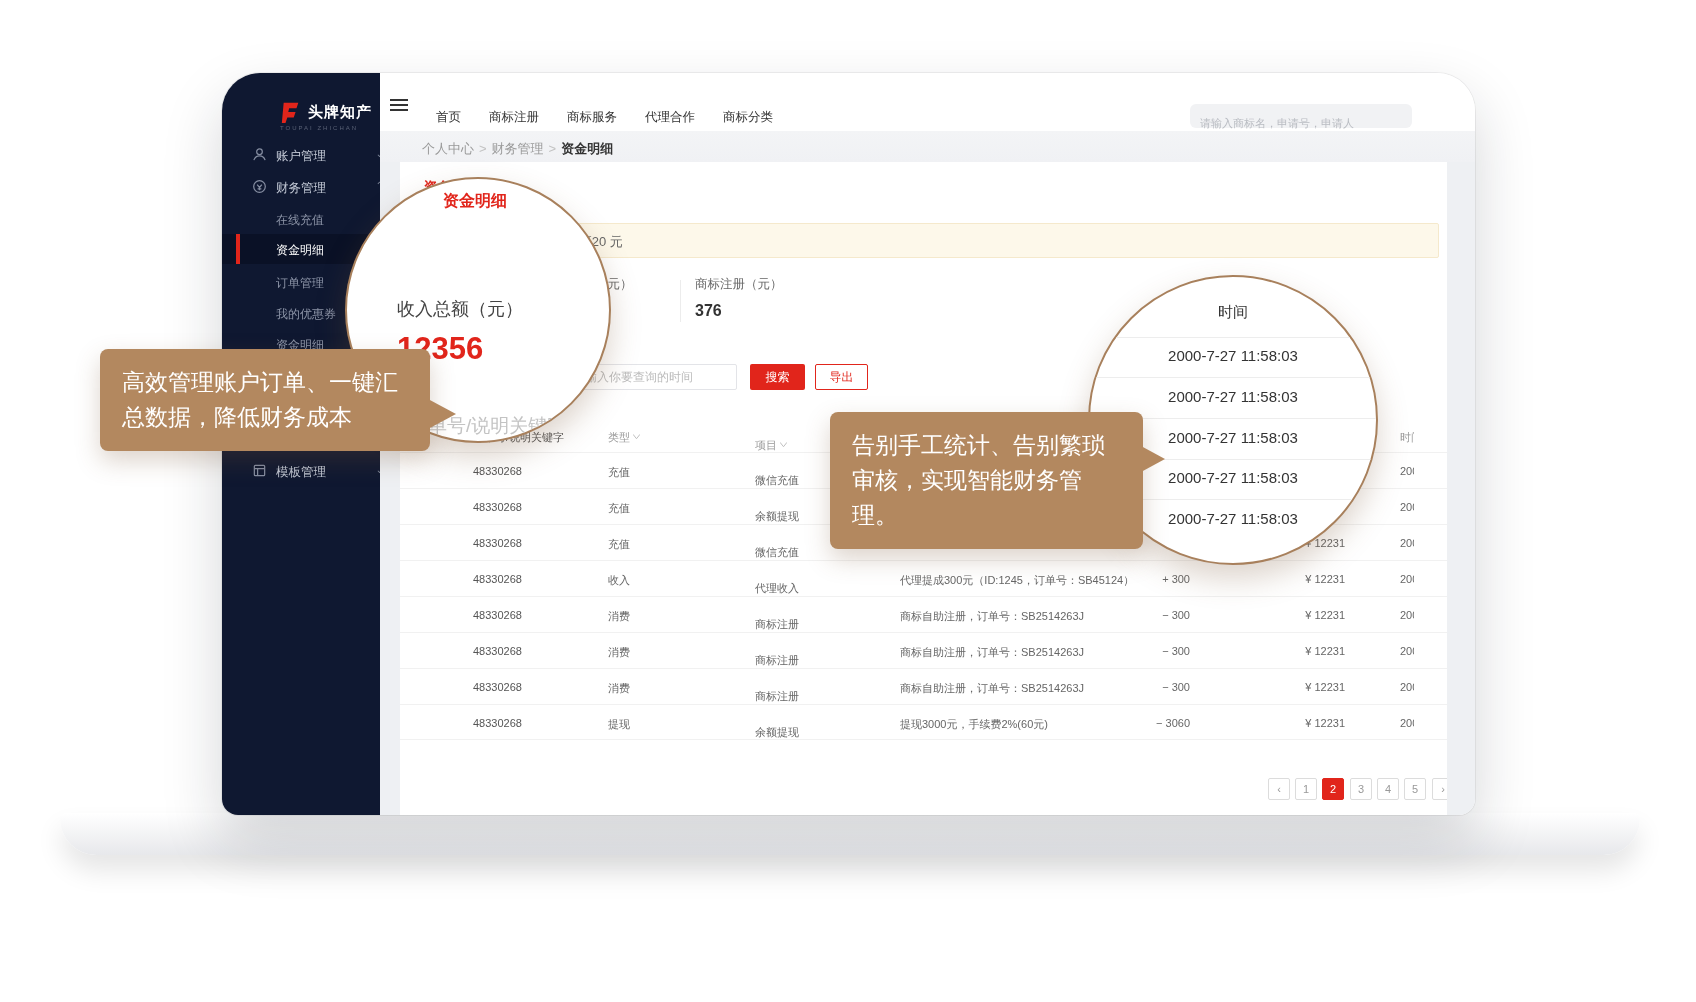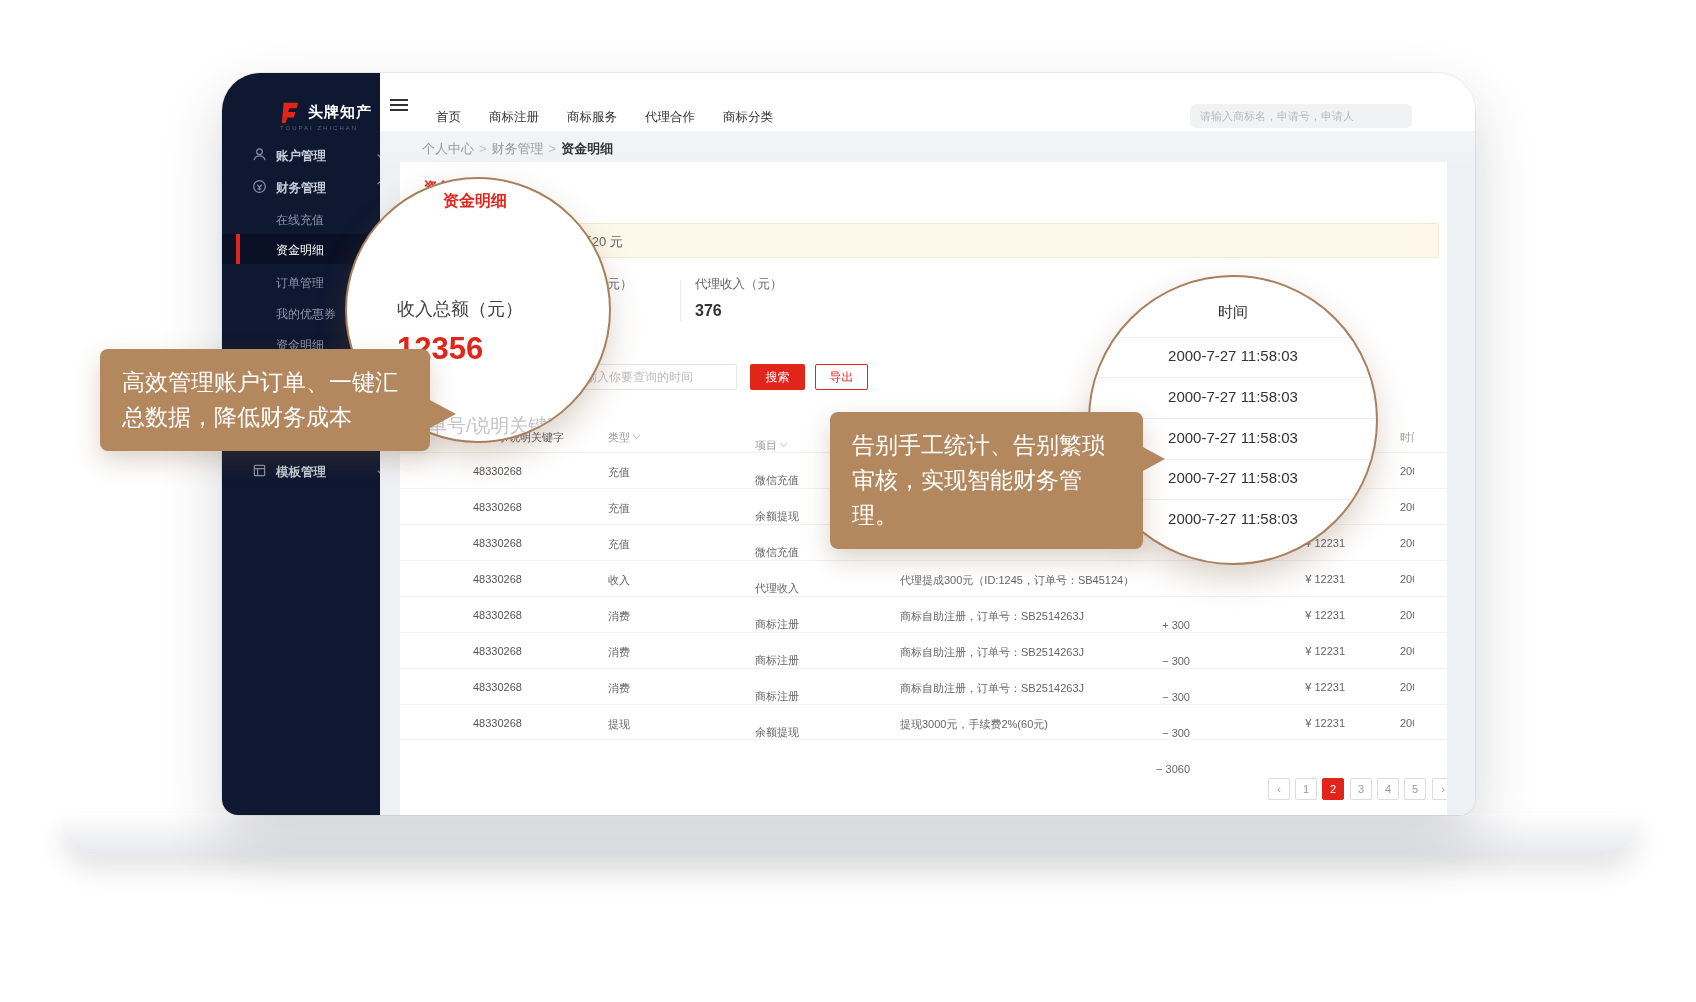--- a/index.html
+++ b/index.html
@@ -16,37 +16,37 @@
     background:linear-gradient(#ffffff,#e7e8eb);
     border-radius:14px 14px 90px 90px;
     box-shadow:0 16px 26px rgba(0,0,0,.10); }
 
   
   .sidebar { left:0; top:0; bottom:0; width:158px; background:#0f1831;text-align:right; }
   .logo-row { left:30px; top:28px; width:120px; height:30px; }
   .logo-glyph { width:22px; height:22px; display:inline-block; vertical-align:middle; }
   .logo-text { color:#fff; font-size:15px; font-weight:bold; letter-spacing:1px; vertical-align:middle; margin-left:6px; }
   .logo-tag { left:58px; top:52px; font-size:6px; color:#5a6覧; color:#596176; letter-spacing:2px; }
-  .nav-group { left:0; width:178px; height:32px; color:#c3c9d6; font-size:12.5px;font-weight:bold; }
+  .nav-group { left:0; width:178px; height:32px; color:#c3c9d6; font-size:12.5px; }
   .nav-group .gi { position:absolute; left:30px; top:8px; width:15px; height:15px; opacity:.85; }
   .nav-group .gl { position:absolute; left:54px; top:9px; }
   .nav-group .chev { position:absolute; right:16px; top:9px; font-size:10px; color:#7d8598; }
   .nav-sub { left:0; width:158px; height:30px; font-size:12px; color:#8d95a8; }
   .nav-sub .sl { position:absolute; left:54px; top:8px; }
   .nav-sub.active { background:#0a1126; color:#ffffff; }
   .nav-sub.active::before { content:""; position:absolute; left:14px; top:0; width:4px; height:100%; background:#e1251b; }
 
   
   .topbar { left:158px; right:0; top:0; height:58px; background:#fff; }
   .hamburger { left:10px; top:26px; width:18px; height:13px; }
   .hamburger i { display:block; height:2px; background:#333; margin-bottom:3px; }
   .topnav { left:56px; top:36px; display:flex; gap:28px; font-size:12.5px; color:#333; }
   .topnav .tn { cursor:pointer; }
   .search-box { left:810px; top:31px; width:222px; height:24px; background:#f1f2f4;
-    border-radius:6px; font-size:11px; color:#b9bcc2; line-height:24px; padding:0 10px; }
+    border-radius:6px; font-size:11px; color:#b9bcc2; line-height:24px; padding:7px 10px; }
 
   
   .crumbbar { left:158px; right:0; top:58px; height:31px;
     background:linear-gradient(#f3f4f6,#f0f1f4); }
   .crumbs { left:42px; top:9px; font-size:13px; color:#999; }
   .crumbs b { color:#333; font-weight:bold; }
   .crumbs .sep { margin:0 5px; color:#c2c2c2; }
 
   
   .main { left:158px; right:0; top:89px; bottom:0; background:#eef0f3; }
@@ -68,21 +68,21 @@
     border:1px solid #e1251b; font-size:12px; text-align:center; line-height:24px; border-radius:2px; cursor:pointer; }
 
   
   .thead { left:0; right:0; top:256px; height:34px; font-size:11px; color:#999; }
   .trow { left:0; right:0; height:36px; font-size:11px; color:#666; border-top:1px solid #f1f1f1; }
   .cell { position:absolute; top:12px; white-space:nowrap; }
   .c-order { left:73px; color:#555; }
   .c-type { left:208px; }
   .c-proj { left:355px;margin-top:8px; }
   .c-desc { left:500px; }
-  .c-amt  { left:690px; width:100px; text-align:right;margin-top:46px; }
+  .c-amt  { left:690px; width:100px; text-align:right; }
   .c-bal  { left:845px; width:100px; text-align:right; }
   .c-time { left:1000px; width:14px; overflow:hidden; }
   .sort-ic { display:inline-block; margin-left:3px; width:7px; height:5px; vertical-align:2px; }
 
   
   .pager { left:0; right:0; top:616px; height:24px; }
   .pg { position:absolute; top:0; width:22px; height:22px; border:1px solid #dcdcdc; border-radius:2px;
     background:#fff; color:#999; font-size:11px; text-align:center; line-height:20px; cursor:pointer; }
   .pg.active { background:#e1251b; border-color:#e1251b; color:#fff; }
 
@@ -203,21 +203,21 @@
 
         <div class="abs banner">
           <span>您在本站共消费</span><span class="amt">32124</span><span>大概20 元</span>
         </div>
 
         <div class="abs stat-label" style="left:24px; top:114px">收入总额（元）</div>
         <div class="abs stat-v1">12356</div>
         <div class="abs stat-label" style="left:145px; top:114px">消费总额（元）</div>
         <div class="abs stat-v2">32124</div>
         <div class="abs stat-div"></div>
-        <div class="abs stat-label" style="left:295px; top:114px">代理收入（元）</div>
+        <div class="abs stat-label" style="left:295px; top:114px">商标注册（元）</div>
         <div class="abs stat-v3">376</div>
 
         <div class="abs date-input">请输入你要查询的时间</div>
         <div class="abs btn-search">搜索</div>
         <div class="abs btn-export">导出</div>
 
         <div class="abs thead">
           <span class="cell c-order">订单号/说明关键字</span>
           <span class="cell c-type"><span>类型</span><svg class="sort-ic" viewBox="0 0 8 5">
                 <path d="M0 0 L4 5 L8 0" fill="none" stroke="#b7b7b7"></path>

